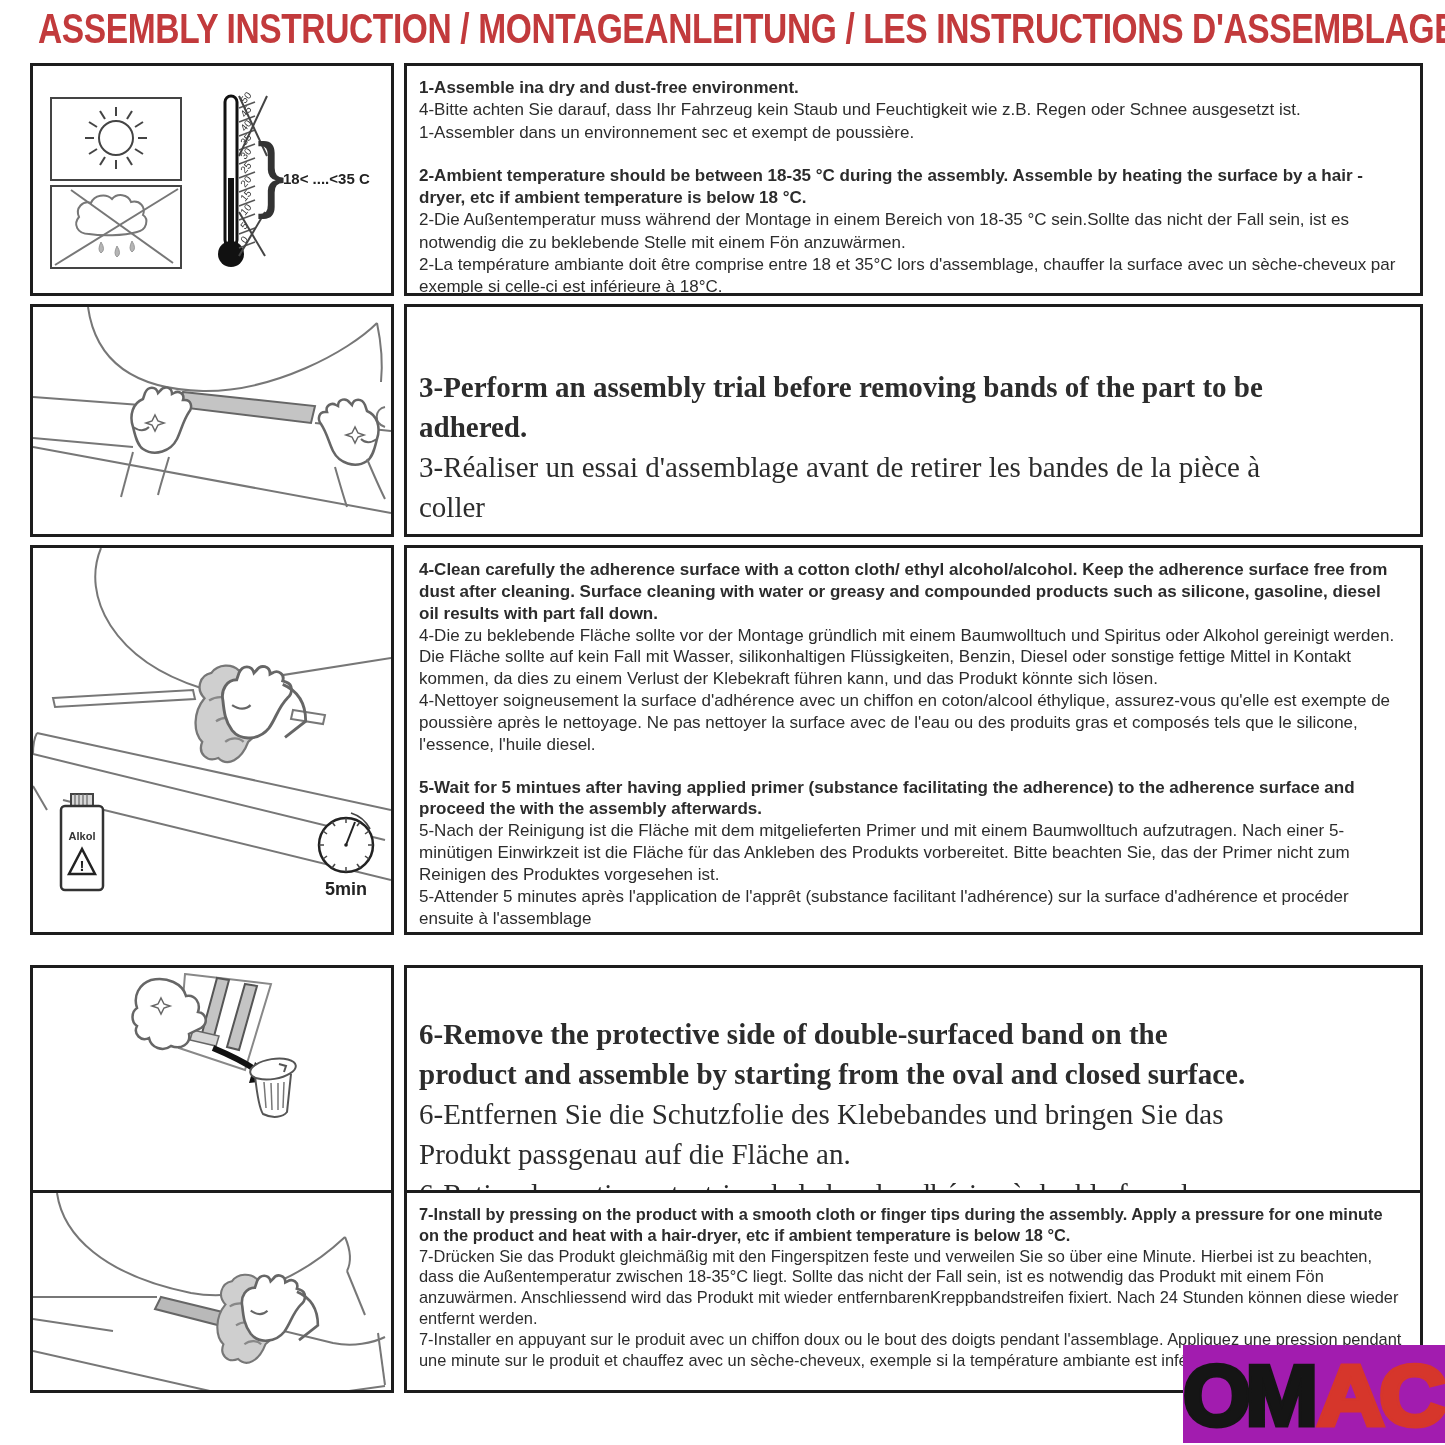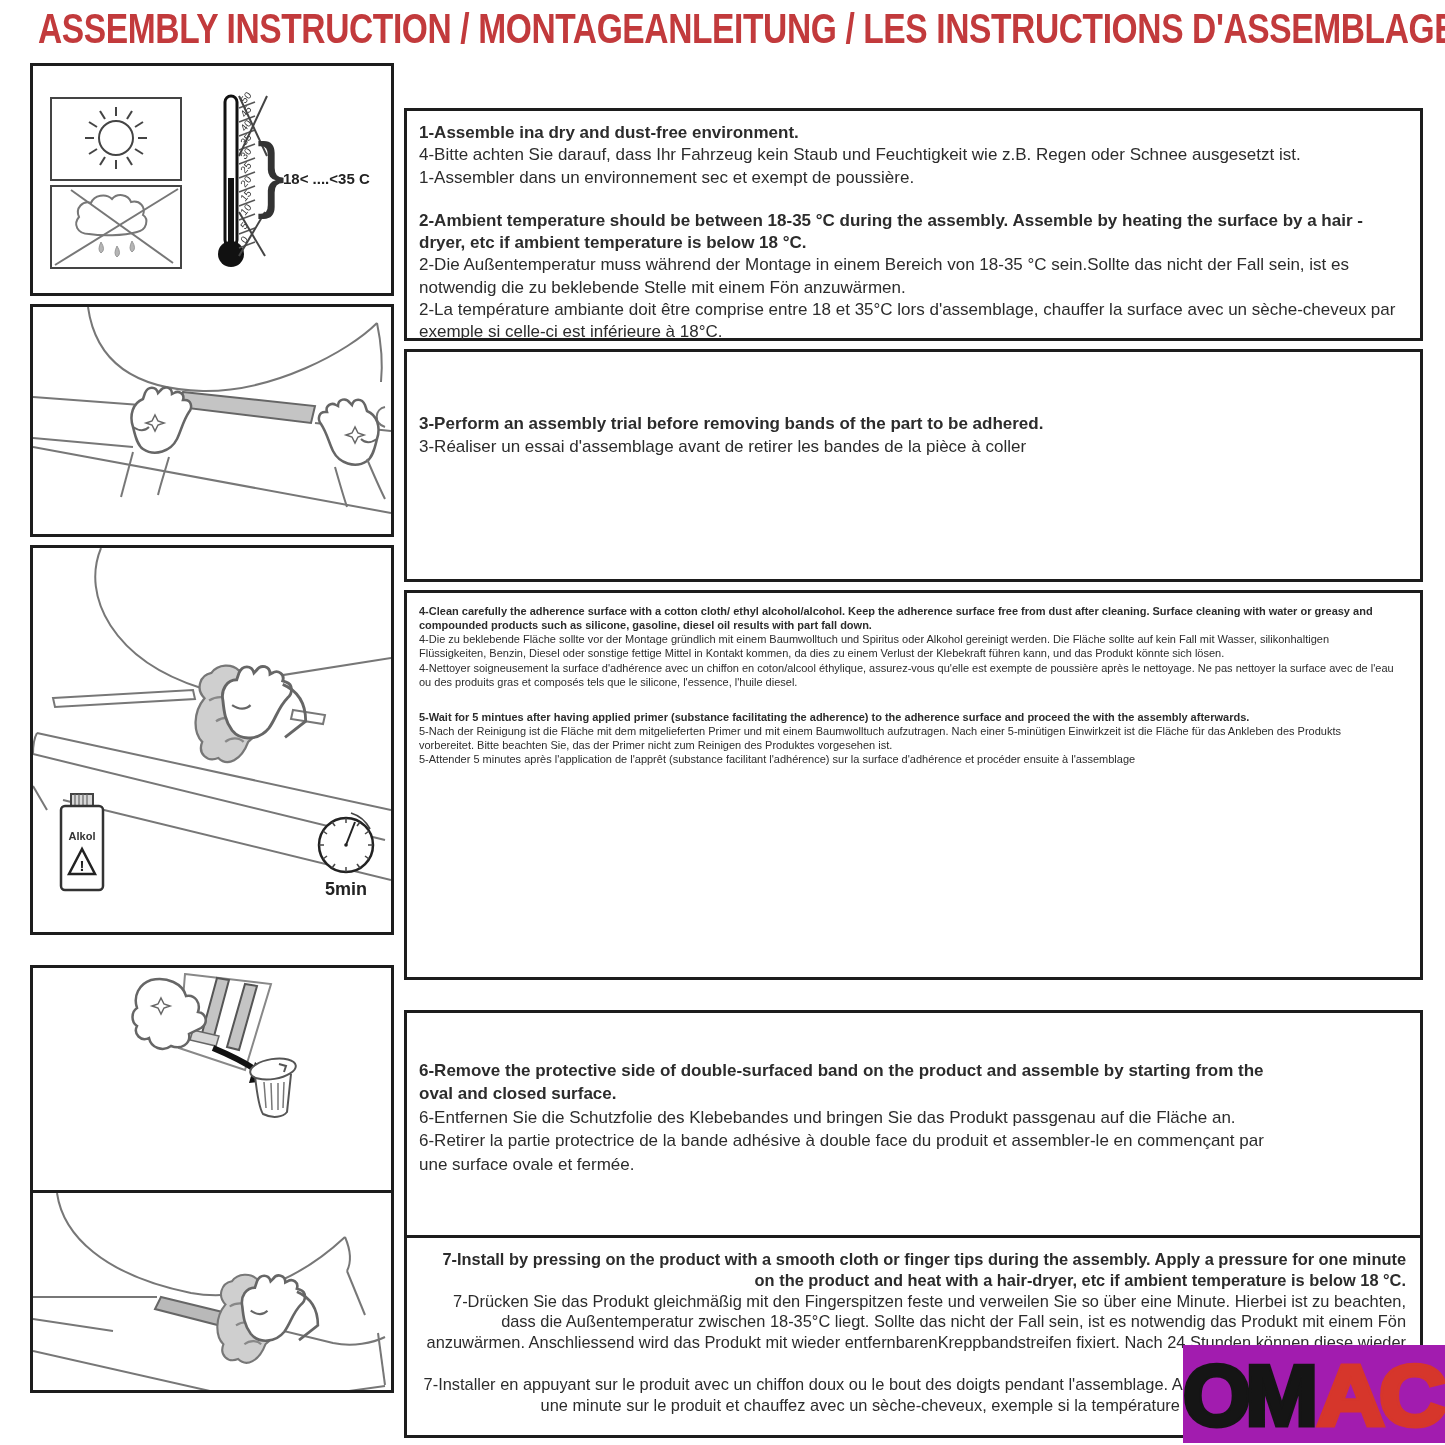--- a/index.html
+++ b/index.html
@@ -12,29 +12,29 @@
   .r1{top:63px;height:233px;}
   .r2{top:304px;height:233px;}
   .r3{top:545px;height:390px;}
   .r4{top:965px;height:237px;}
   .r5{top:1190px;height:203px;}
   .illus{position:absolute;left:30px;top:0;width:364px;height:100%;
          border:3px solid #1d1d1d;background:#fff;box-sizing:border-box;}
   .illus svg{display:block;width:100%;height:100%;}
   .txt{position:absolute;left:404px;top:0;width:1019px;height:100%;
        border:3px solid #1d1d1d;background:#fff;box-sizing:border-box;
-       padding:11px 14px 6px 12px;margin-top:45px;}
+       padding:11px 14px 6px 12px;}
   .p{margin:0;font-size:17px;line-height:1.31;color:#2c2c2c;max-width:980px;}
   .b{font-weight:bold;}
   .gap{margin-top:21px;}
-  .big .txt .p{font-size:17px;line-height:1.38;max-width:850px;}
+  .big .txt .p{font-size:29px;line-height:1.38;max-width:850px;font-family:Liberation Serif, serif;}
   .r2 .txt{padding-top:60px;}
   .r4 .txt{padding-top:46px;}
-  .r3 .txt .p{font-size:11px;line-height:1.285;}
-  .r5 .txt .p{font-size:16.4px;line-height:1.27;max-width:1000px;text-align:right;}
+  .r3 .txt .p{font-size:17px;line-height:1.285;}
+  .r5 .txt .p{font-size:16.4px;line-height:1.27;max-width:1000px;}
   .logo{position:absolute;left:1183px;top:1345px;width:262px;height:98px;
         background:#a21caf;z-index:4;}
   svg text{font-family:"Liberation Sans",sans-serif;}
   .line{stroke:#777;stroke-width:2;fill:none;}
   .dark{stroke:#444;}
 </style>
 </head>
 <body>
 
 <svg width="0" height="0" style="position:absolute" aria-hidden="true">

